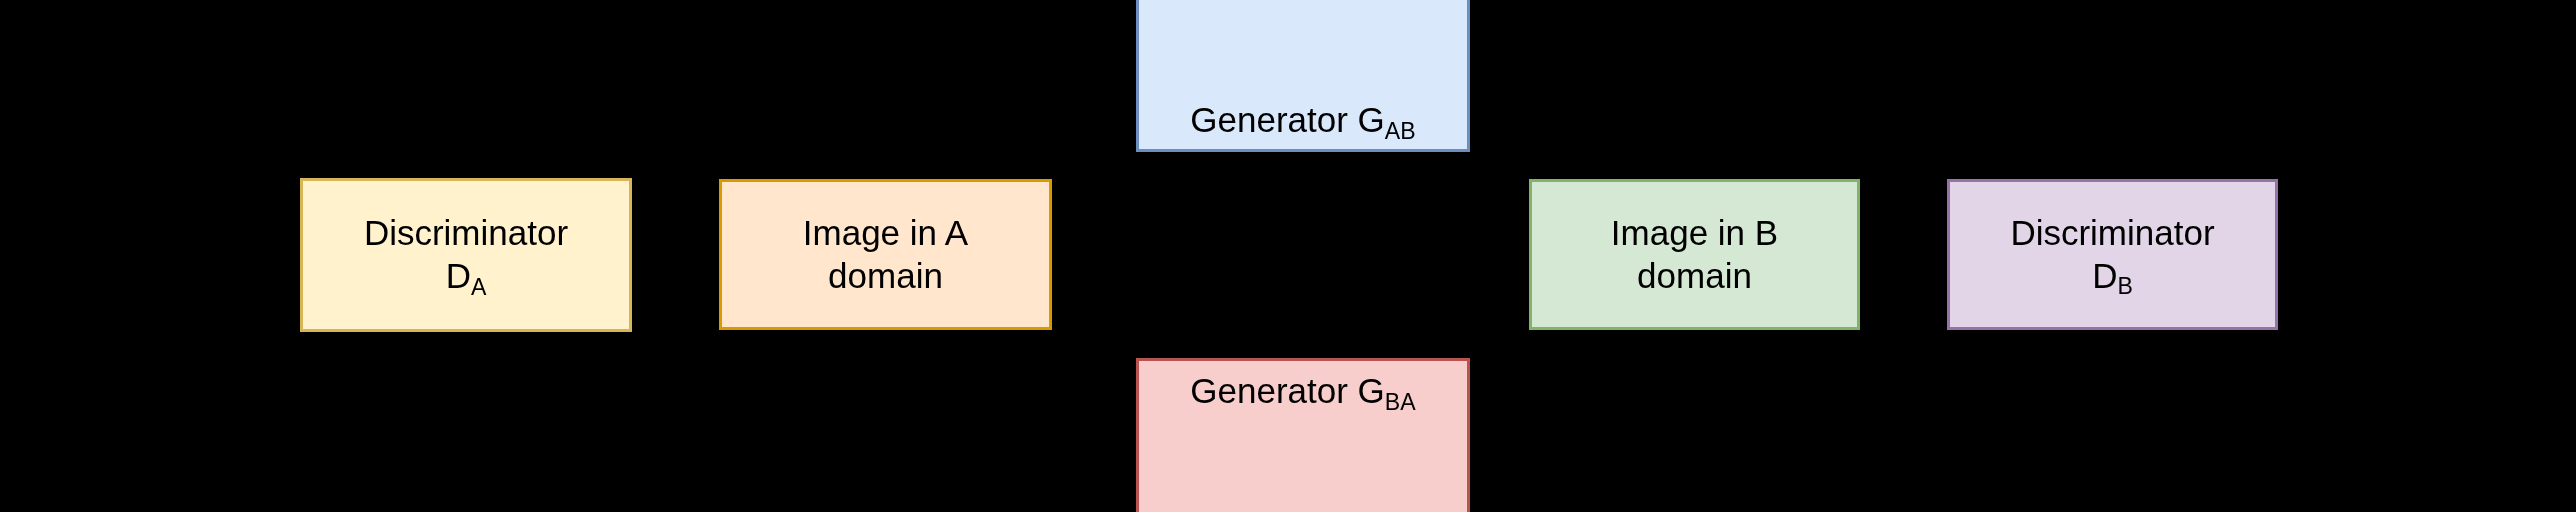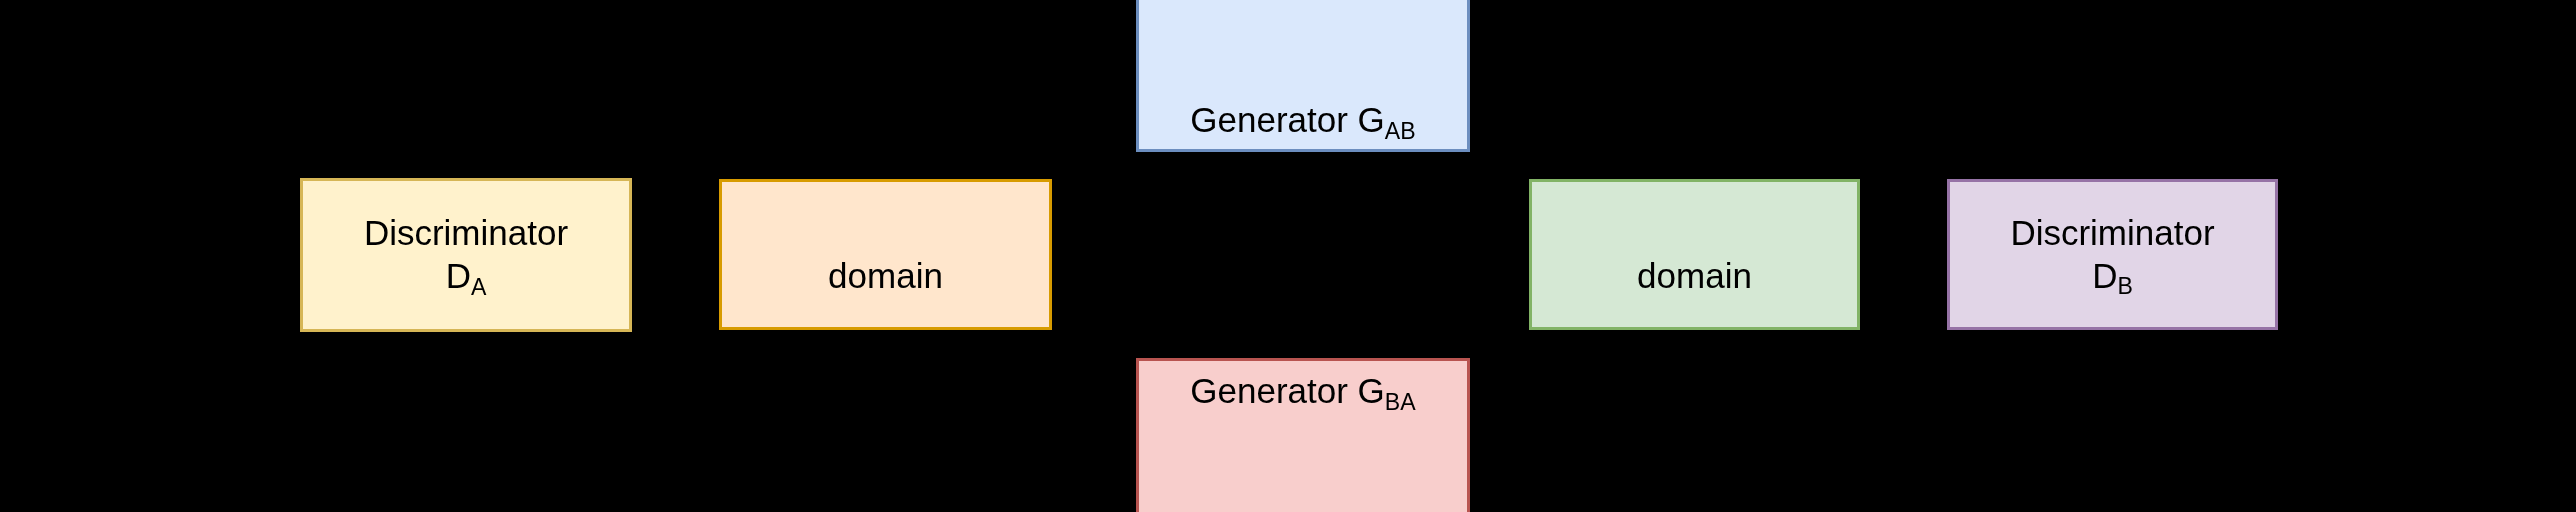--- a/index.html
+++ b/index.html
@@ -82,33 +82,33 @@
 </head>
 <body>
 
 <div id="canvas" style="background: rgb(0, 0, 0);">
 
   <div class="node" id="node-discriminator-a" style="background: rgb(255, 242, 204); border-color: rgb(214, 182, 86);">
     <span class="label"><span>Discriminator</span><br><span>D</span><sub>A</sub></span>
   </div>
 
   <div class="node" id="node-image-a" style="background: rgb(255, 230, 204); border-color: rgb(215, 155, 0);">
-    <span class="label"><br><span>domain</span><sub></sub></span>
+    <span class="label"><span>Image in A</span><br><span>domain</span><sub></sub></span>
   </div>
 
   <div class="node" id="node-generator-ab" style="background: rgb(218, 232, 252); border-color: rgb(108, 142, 191);">
     <span class="label"><span>Generator G</span><sub>AB</sub></span>
   </div>
 
   <div class="node" id="node-generator-ba" style="background: rgb(248, 206, 204); border-color: rgb(184, 84, 80);">
     <span class="label"><span>Generator G</span><sub>BA</sub></span>
   </div>
 
   <div class="node" id="node-image-b" style="background: rgb(213, 232, 212); border-color: rgb(130, 179, 102);">
-    <span class="label"><br><span>domain</span><sub></sub></span>
+    <span class="label"><span>Image in B</span><br><span>domain</span><sub></sub></span>
   </div>
 
   <div class="node" id="node-discriminator-b" style="background: rgb(225, 213, 231); border-color: rgb(150, 115, 166);">
     <span class="label"><span>Discriminator</span><br><span>D</span><sub>B</sub></span>
   </div>
 
 </div>
 
 
 </body></html>

